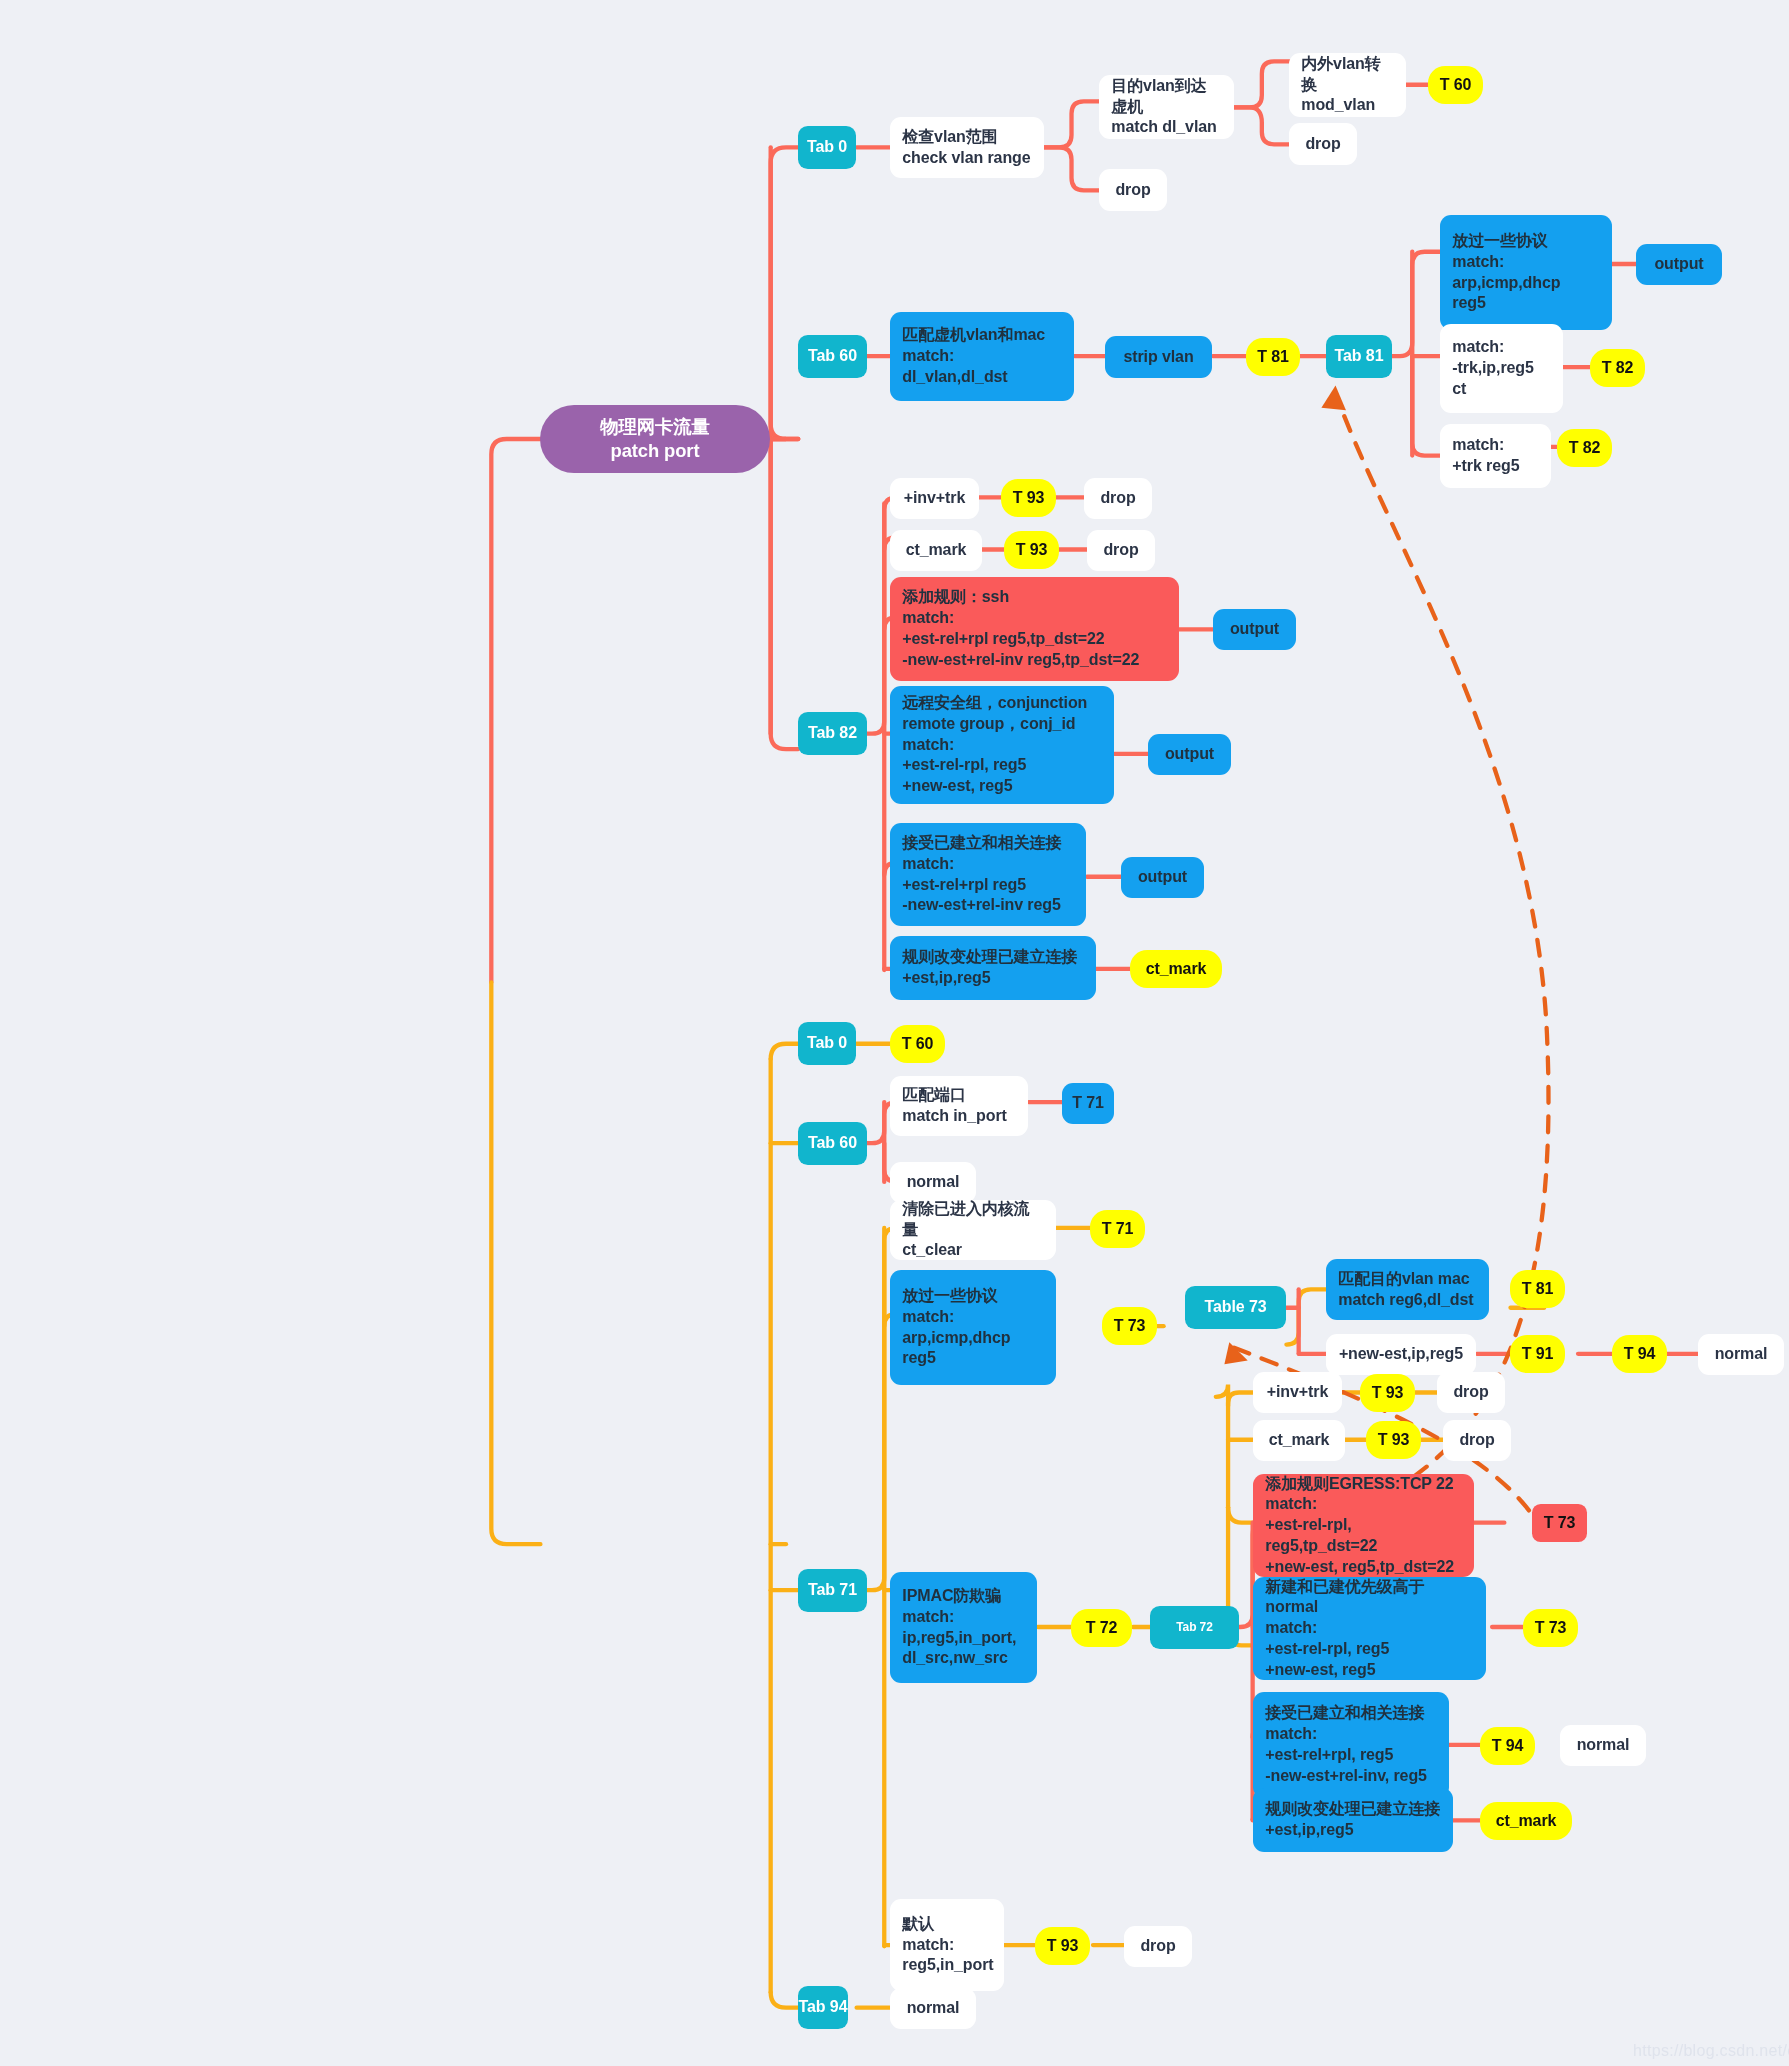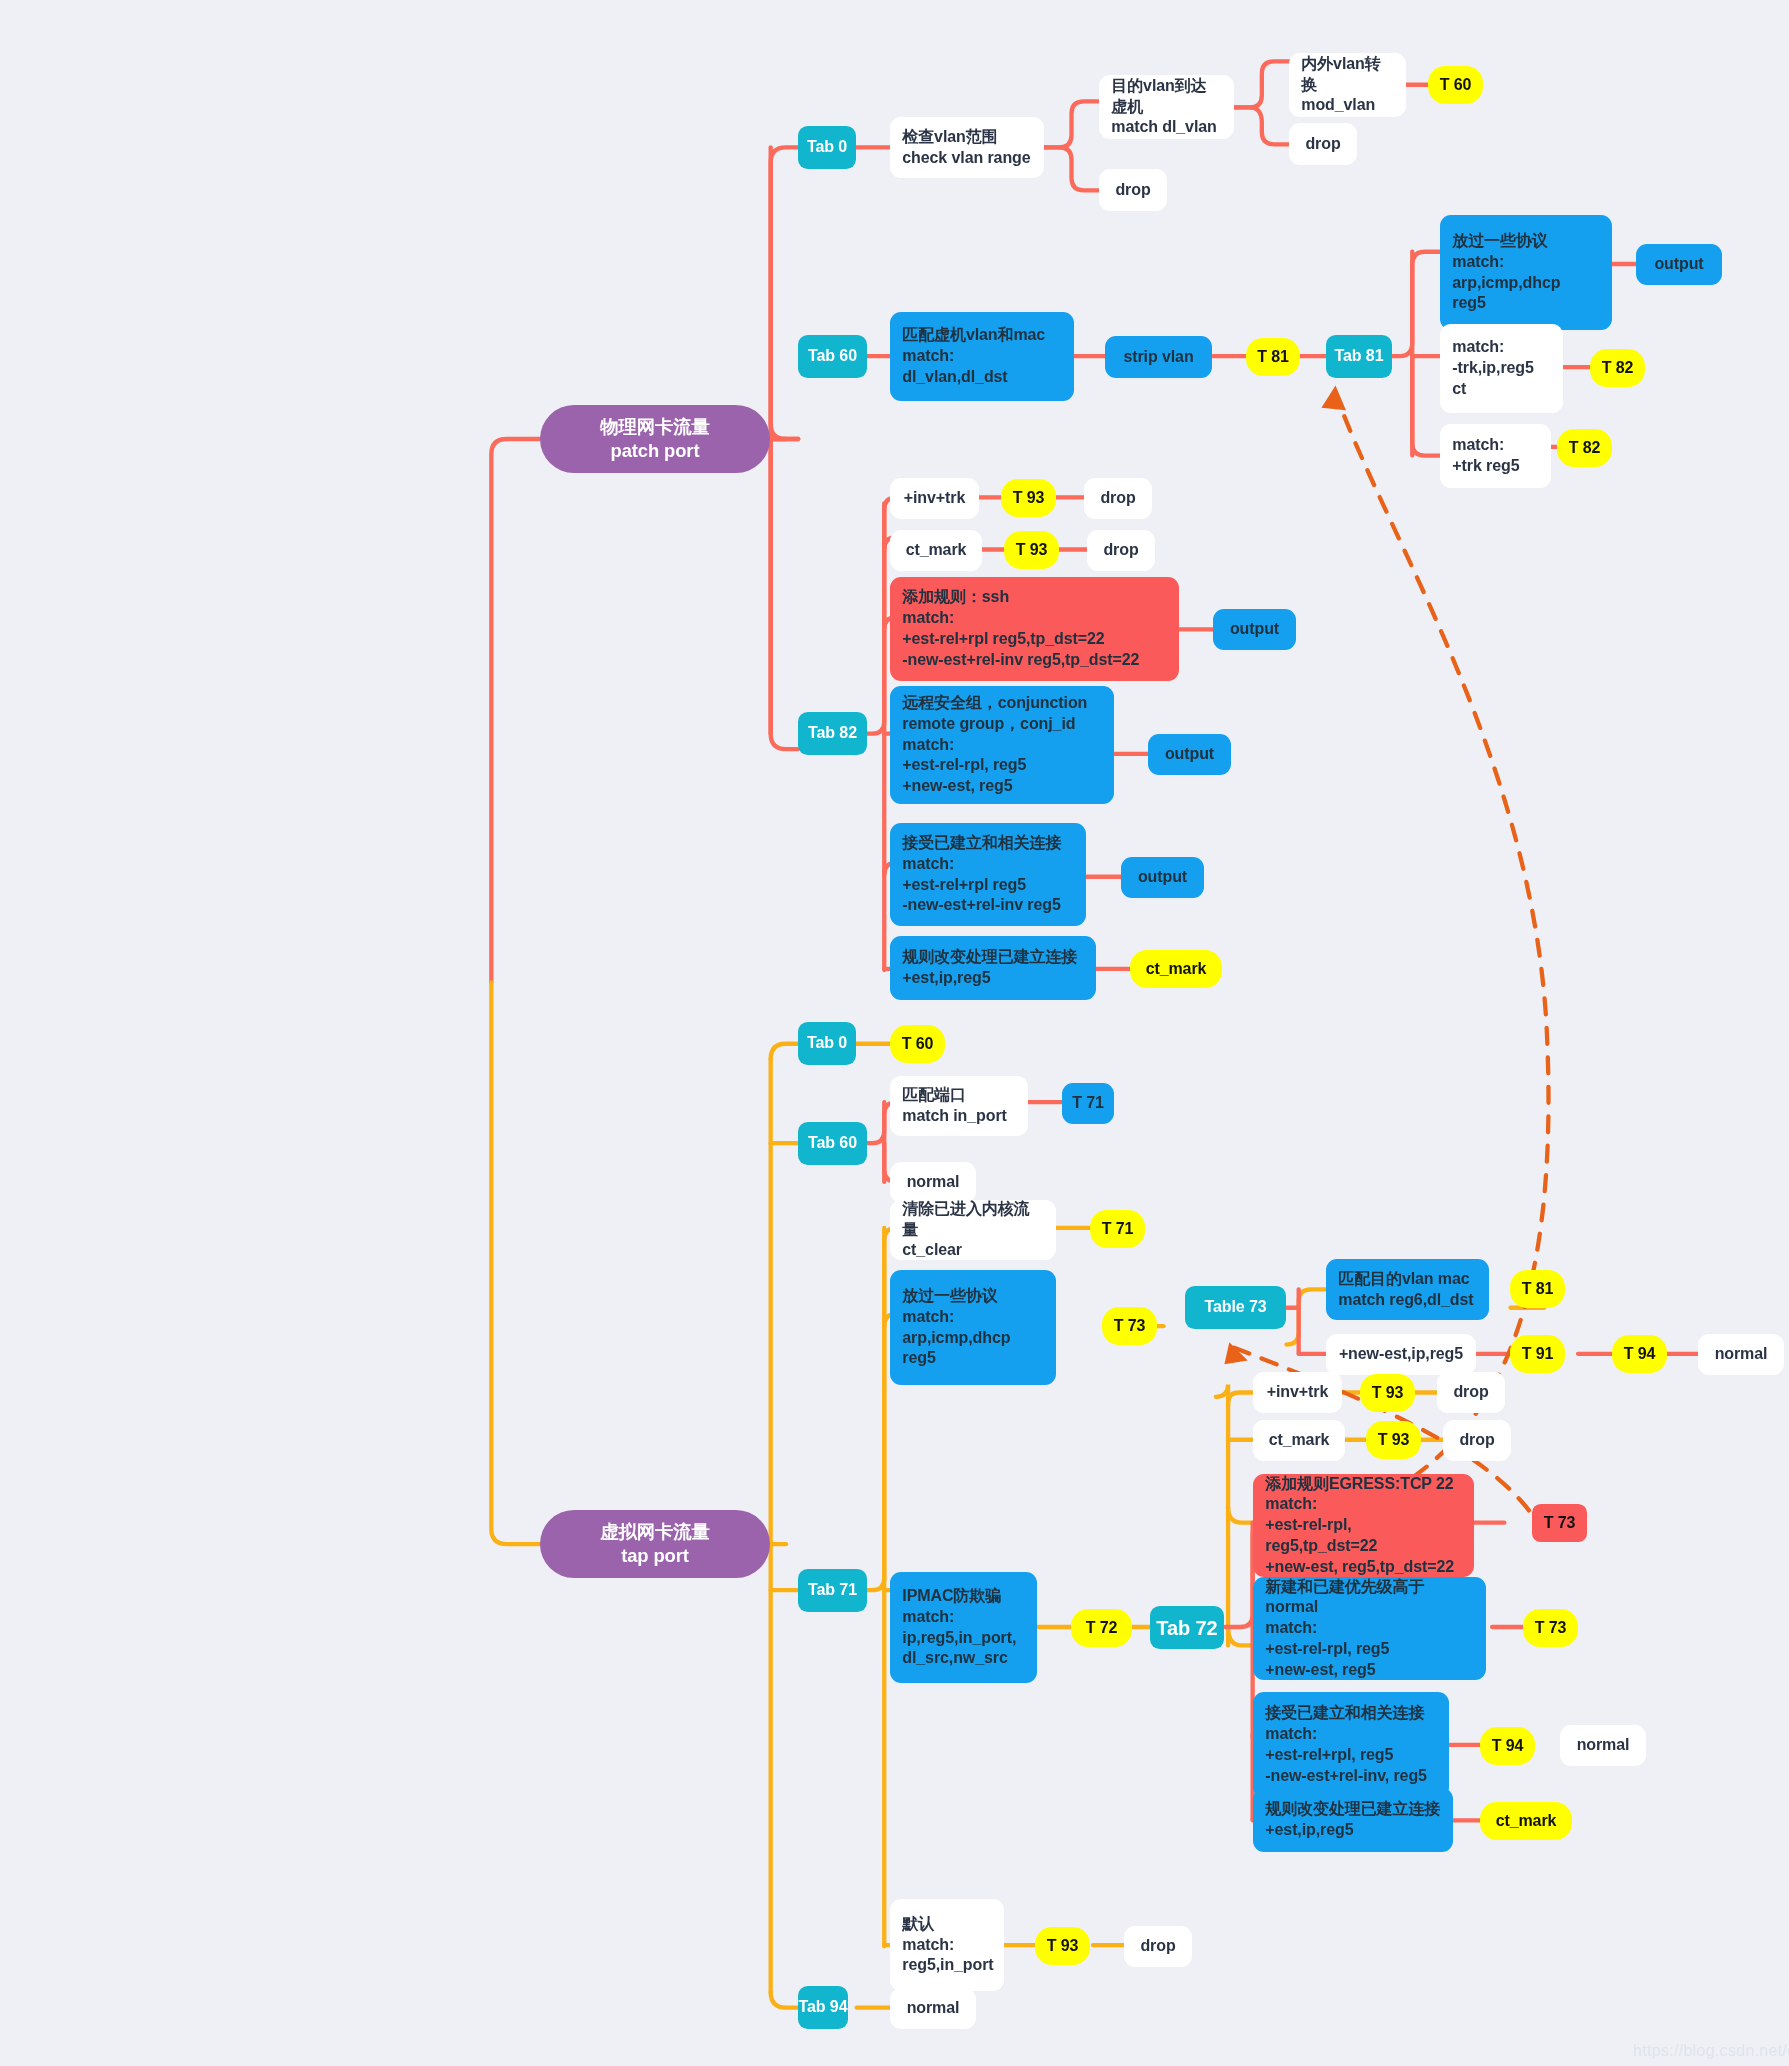--- a/index.html
+++ b/index.html
@@ -152,22 +152,20 @@
   <g fill="#e8621a">
     <polygon points="2175,628 2192,668 2152,664"></polygon>
     <polygon points="2002,2186 2032,2216 1994,2222"></polygon>
   </g>
 </svg>
 
 
 <div class="node n-purple center" style="left:540px;top:405px;width:230px;height:68px;font-size:18.4px;padding:0 14.7px;">物理网卡流量
 patch port</div>
 
-<div class="node n-purple center" style="left:540px;top:1510px;width:230px;height:68px;font-size:18.4px;padding:0 14.7px;">虚拟网卡流量
-tap port</div>
 
 <div class="node n-cyan center" style="left:798px;top:126px;width:58px;height:43px;font-size:16px;padding:0;">Tab 0</div>
 
 <div class="node n-white" style="left:890px;top:117px;width:154px;height:61px;font-size:16px;">检查vlan范围
 check vlan range</div>
 
 <div class="node n-white" style="left:1099px;top:75px;width:135px;height:64px;font-size:16px;">目的vlan到达虚机
 match dl_vlan</div>
 
 <div class="node n-white" style="left:1289px;top:53px;width:117px;height:64px;font-size:16px;">内外vlan转换
@@ -304,21 +302,21 @@
 
 <div class="node n-white center" style="left:1443px;top:1420px;width:68px;height:41px;font-size:16px;padding:0;">drop</div>
 
 <div class="node n-blue" style="left:890px;top:1572px;width:147px;height:111px;font-size:16px;">IPMAC防欺骗
 match:
 ip,reg5,in_port,
 dl_src,nw_src</div>
 
 <div class="node n-yellow center" style="left:1071px;top:1609px;width:61px;height:38px;font-size:16px;padding:0;">T 72</div>
 
-<div class="node n-cyan center" style="left:1150px;top:1606px;width:74px;height:43px;font-size:20px;padding:0;">Tab 72</div>
+<div class="node n-cyan center" style="left:1150px;top:1606px;width:89px;height:43px;font-size:12px;padding:0;">Tab 72</div>
 
 <div class="node n-red" style="left:1253px;top:1474px;width:221px;height:103px;font-size:16px;">添加规则EGRESS:TCP 22
 match:
 +est-rel-rpl, reg5,tp_dst=22
 +new-est, reg5,tp_dst=22</div>
 
 <div class="node n-redbadge center" style="left:1532px;top:1504px;width:55px;height:38px;font-size:16px;padding:0;">T 73</div>
 
 <div class="node n-blue" style="left:1253px;top:1577px;width:233px;height:103px;font-size:16px;">新建和已建优先级高于normal
 match:

